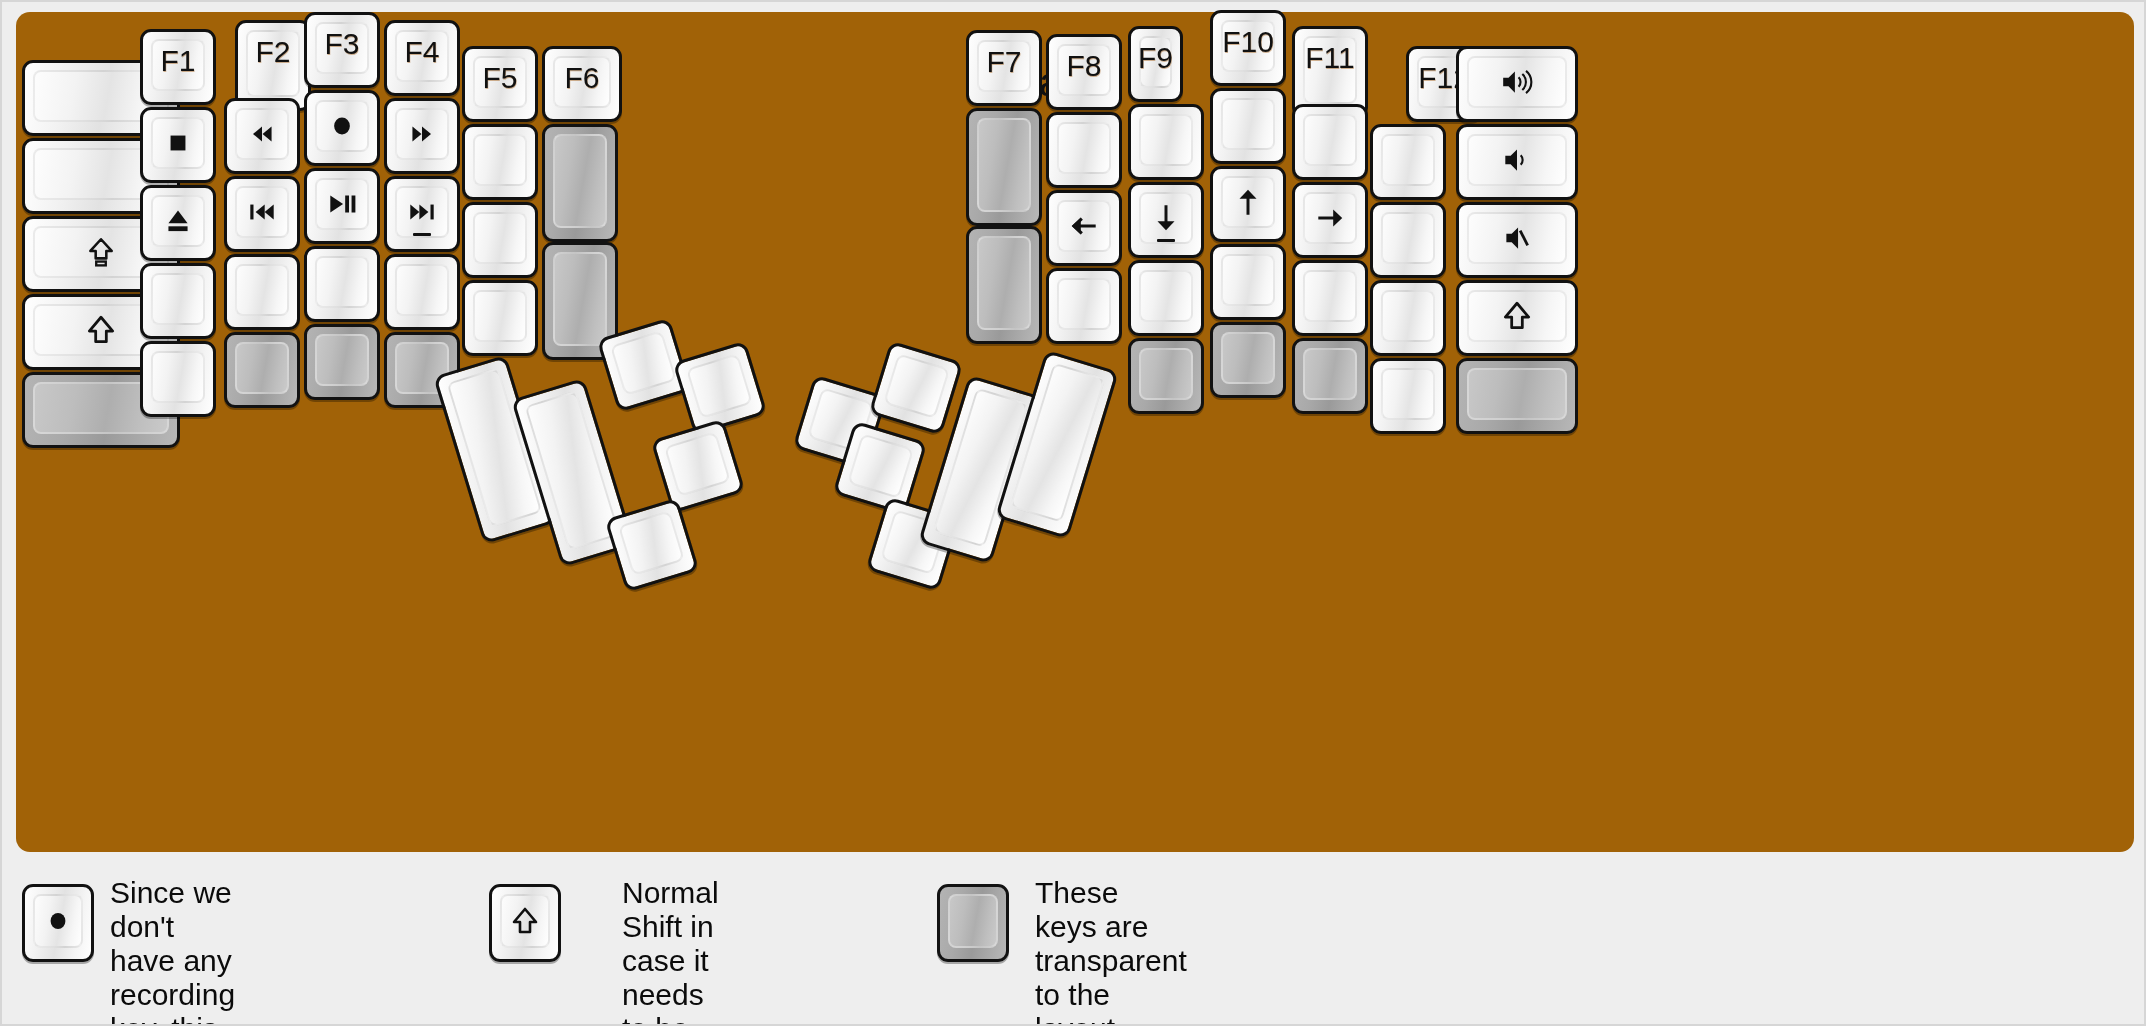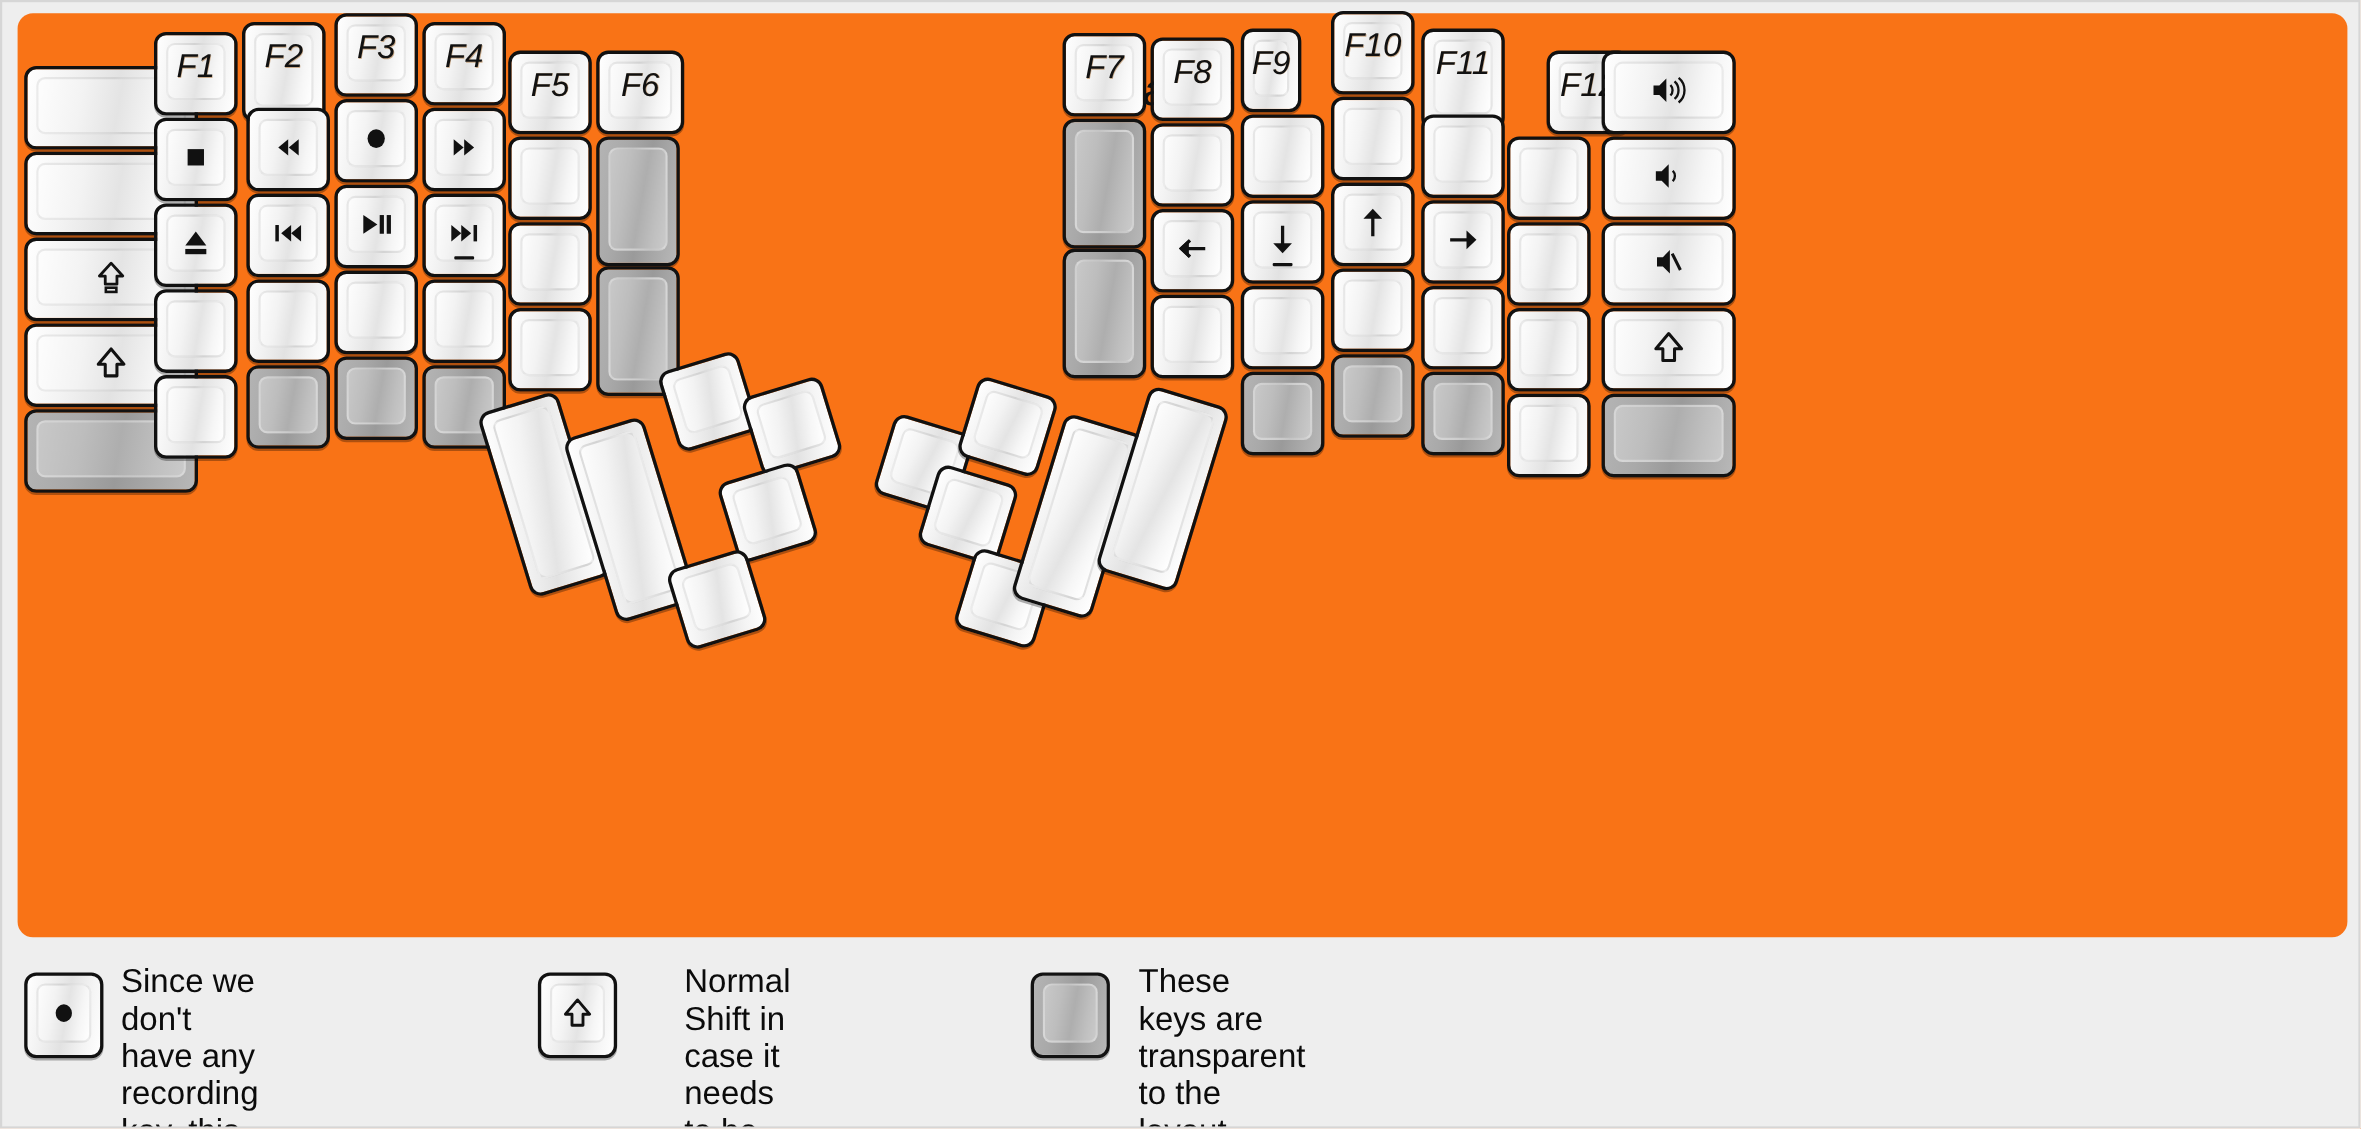--- a/index.html
+++ b/index.html
@@ -6,21 +6,21 @@
   body{font-family:"Liberation Sans",sans-serif;}
   #root{
     position:relative;width:2146px;height:1026px;
     background:#eeeeee;
     border:2px solid #d6d6d6;
     box-sizing:border-box;
     overflow:hidden;
   }
   #board{
     position:absolute;left:14px;top:10px;width:2118px;height:840px;
-    background:#f97316;border-radius:14px;font-style:italic;
+    background:#a16207;border-radius:14px;
   }
   .key{
     position:absolute;
     box-sizing:border-box;
     border:3px solid #111;
     border-radius:11px;
     background:linear-gradient(100deg,#ffffff 0%,#f2f2f2 26%,#e2e2e2 52%,#f4f4f4 78%,#ffffff 100%);
     box-shadow:0 2px 0 rgba(0,0,0,.30);
   }
   .key .cap{
@@ -126,21 +126,21 @@
               </svg>
             </span>
           </div>
         </div>
         <div class="key" style="left: 124px; top: 251px; width: 76px; height: 76px;">
           <div class="cap"></div>
         </div>
         <div class="key" style="left: 124px; top: 329px; width: 76px; height: 76px;">
           <div class="cap"></div>
         </div>
-        <div class="key topLabel" style="left: 204px; top: 8px; width: 76px; height: 91px;">
+        <div class="key topLabel" style="left: 219px; top: 8px; width: 76px; height: 91px;">
           <div class="cap">
             <span class="lbl">F2</span>
           </div>
         </div>
         <div class="key" style="left: 208px; top: 86px; width: 76px; height: 76px;">
           <div class="cap">
             <span class="lbl">
               <svg width="34" height="34" viewBox="0 0 32 32" fill="#111">
                 <path d="M16 9 L16 23 L7.5 16 Z"></path>
                 <path d="M25 9 L25 23 L16.5 16 Z"></path>

